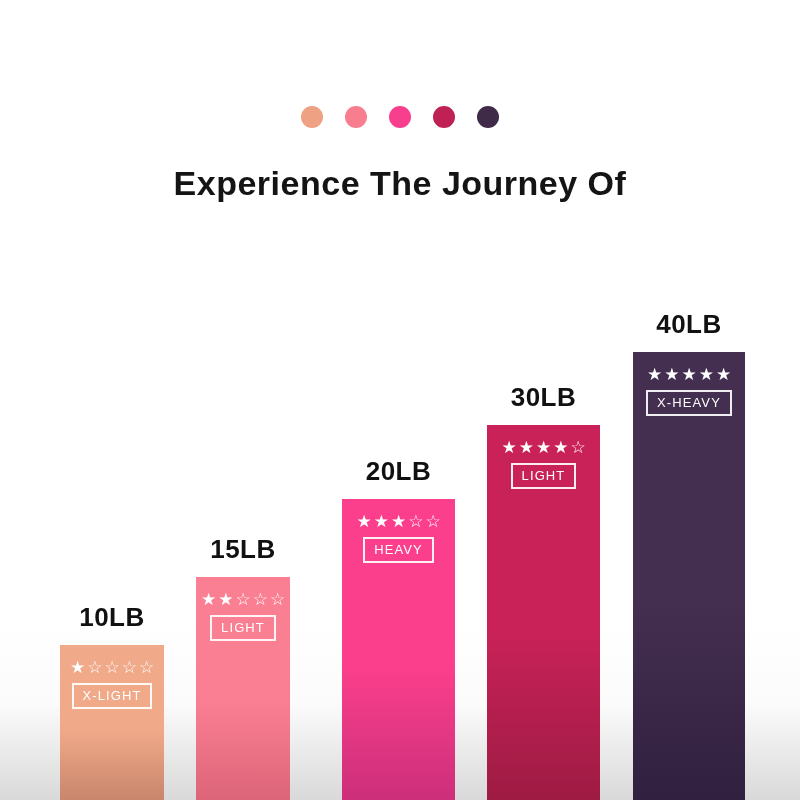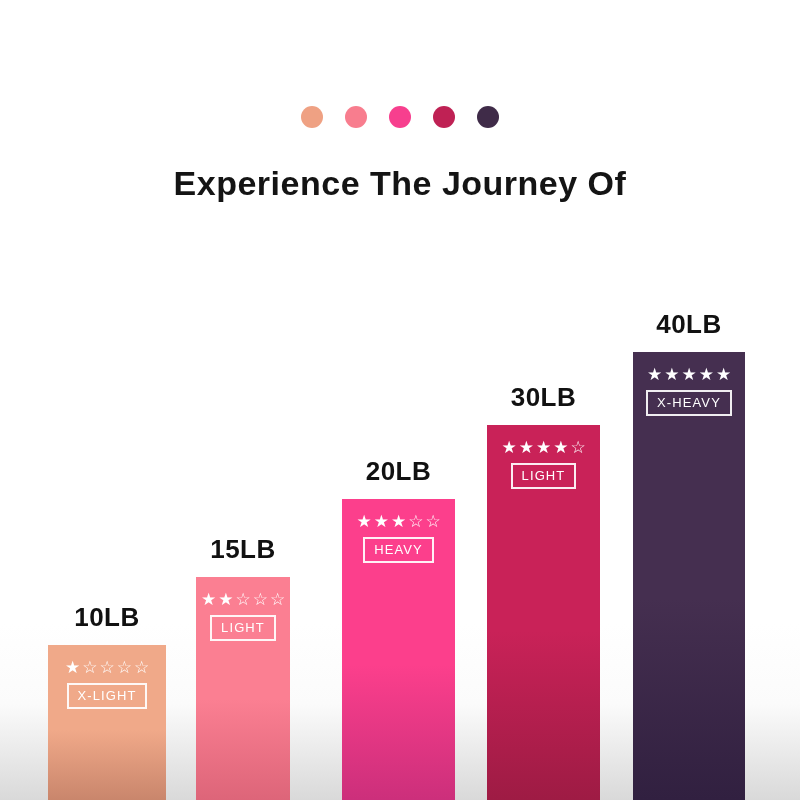--- a/index.html
+++ b/index.html
@@ -127,21 +127,21 @@
       <div class="dot" style="background: rgb(247, 63, 142);"></div>
       <div class="dot" style="background: rgb(191, 33, 84);"></div>
       <div class="dot" style="background: rgb(63, 43, 72);"></div>
     </div>
 
   <div class="headline">
     <span class="line">Experience The Journey Of</span>
   </div>
 
   <div class="chart" id="chart-root">
-      <div class="bar-slot" style="left: 48px; width: 118px; height: 155px;">
+      <div class="bar-slot" style="left: 60px; width: 104px; height: 155px;">
         <div class="bar" style="height: 100%; background: linear-gradient(rgb(240, 169, 137) 0%, rgb(240, 169, 137) 55%, rgb(201, 134, 108) 100%);"></div>
         <div class="bar-weight" style="top: -50px;">10LB</div>
         <div class="bar-badge" style="top: 14px;">
           <div class="stars">
             <span class="st">★</span>
             <span class="st">☆</span>
             <span class="st">☆</span>
             <span class="st">☆</span>
             <span class="st">☆</span>
           </div>

